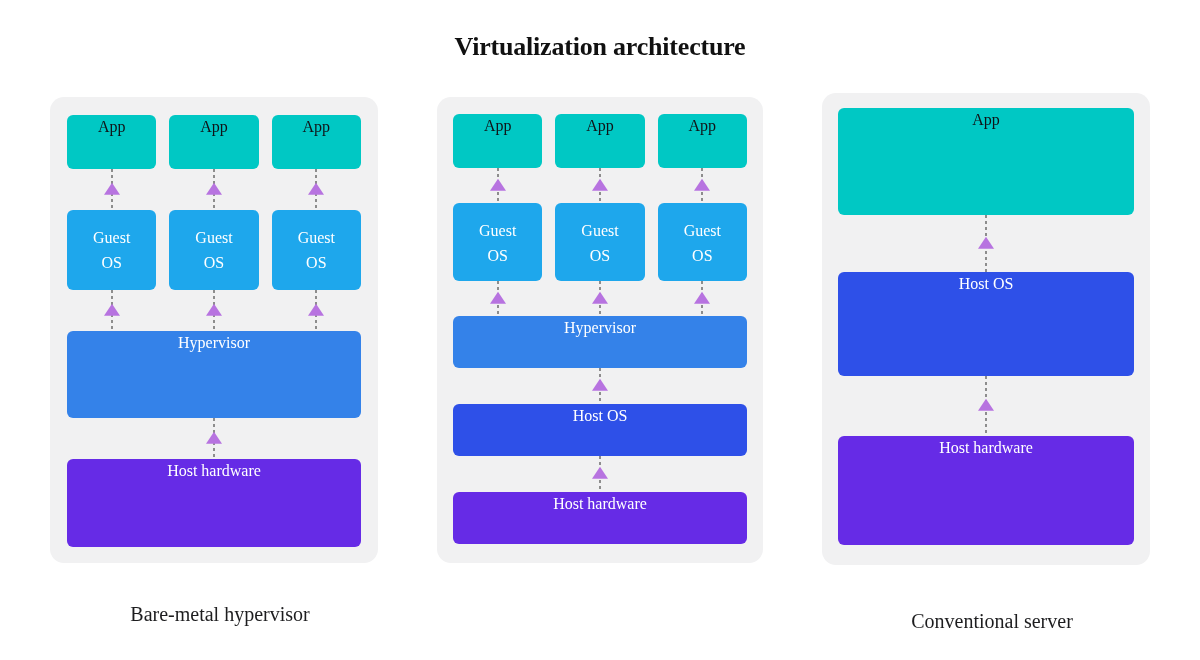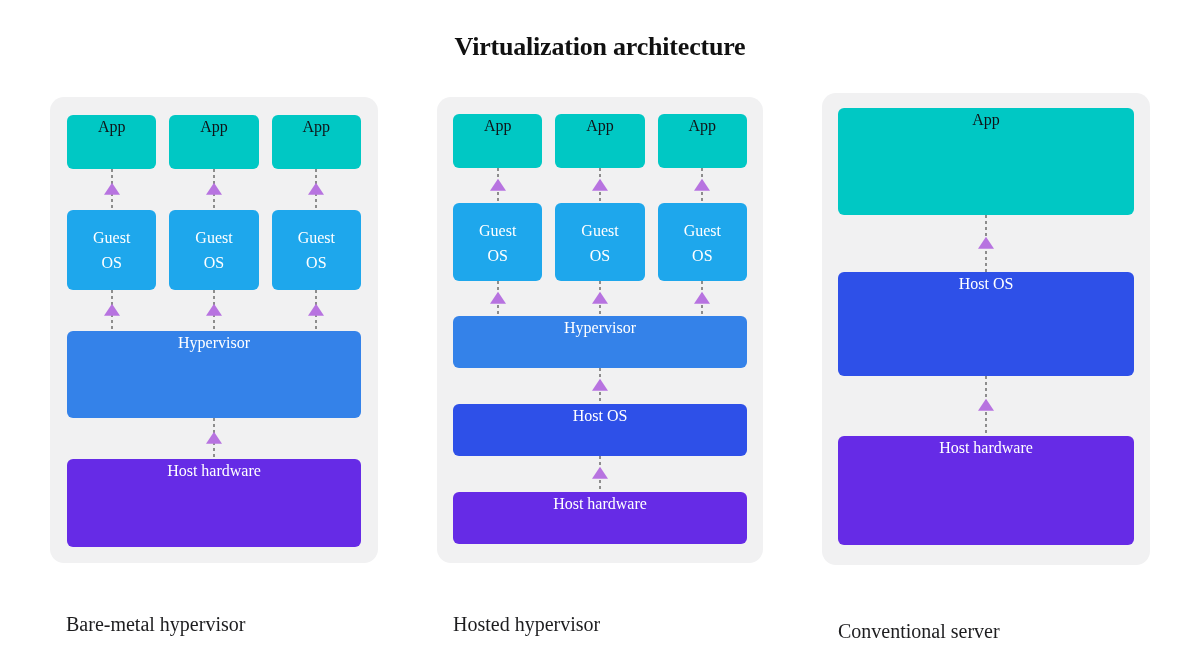--- a/index.html
+++ b/index.html
@@ -24,21 +24,21 @@
   .gap{display:flex;}
   .g41{height:41px}.g35{height:35px}.g36{height:36px}.g57{height:57px}.g60{height:60px}
   .acell{display:flex;justify-content:center;}
   .gap.center{justify-content:center;}
   .arrow{position:relative;width:16px;height:100%;}
   .dots{position:absolute;left:50%;top:0;bottom:0;width:2px;margin-left:-1px;
     background-image:repeating-linear-gradient(to bottom,var(--dotted-line,#8d8d8d) 0,var(--dotted-line,#8d8d8d) 3px,transparent 3px,transparent 6px);}
   .tri{position:absolute;left:50%;top:50%;transform:translate(-50%,-60%);width:0;height:0;
     border-left:8px solid transparent;border-right:8px solid transparent;
     border-bottom:12px solid var(--arrowhead,#b773e0);}
-  .caption{position:absolute;margin:16px;font-size:20px;font-weight:400;color:var(--caption-text,#1d1d1f);}
+  .caption{position:absolute;margin:6px;text-align:center;font-size:20px;font-weight:400;color:var(--caption-text,#1d1d1f);}
   .cap1{left:50px;width:328px;top:597px;}
   .cap2{left:437px;width:326px;top:597px;}
   .cap3{left:822px;width:328px;top:604px;}
 </style>
 </head>
 <body>
 
 <div class="stage">
   <h1 class="title">Virtualization architecture</h1>
 
@@ -223,15 +223,14 @@
           <i class="dots"></i>
           <i class="tri"></i>
         </div>
     </div>
     <div class="box hw h109">
         <span class="lbl">Host hardware</span>
       </div>
   </section>
 
   <p class="caption cap1">Bare-metal hypervisor</p>
-  <p class="caption cap2">Hosted hypervisor</p>
   <p class="caption cap3">Conventional server</p>
 </div>
 
 </body></html>

